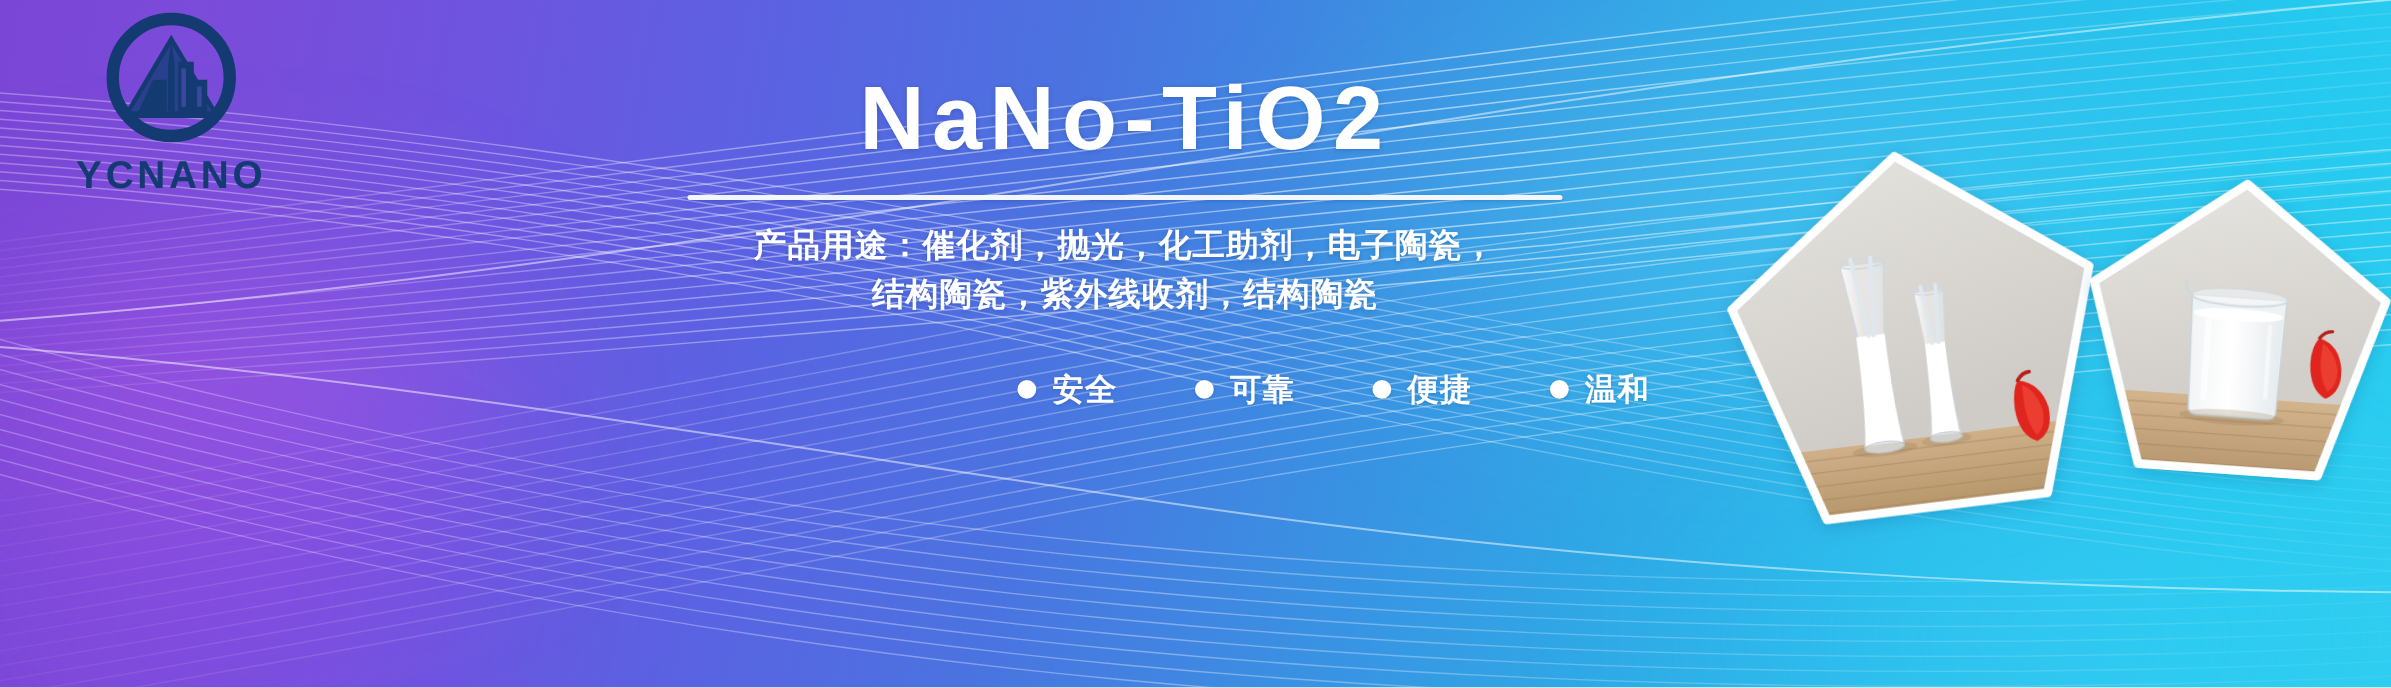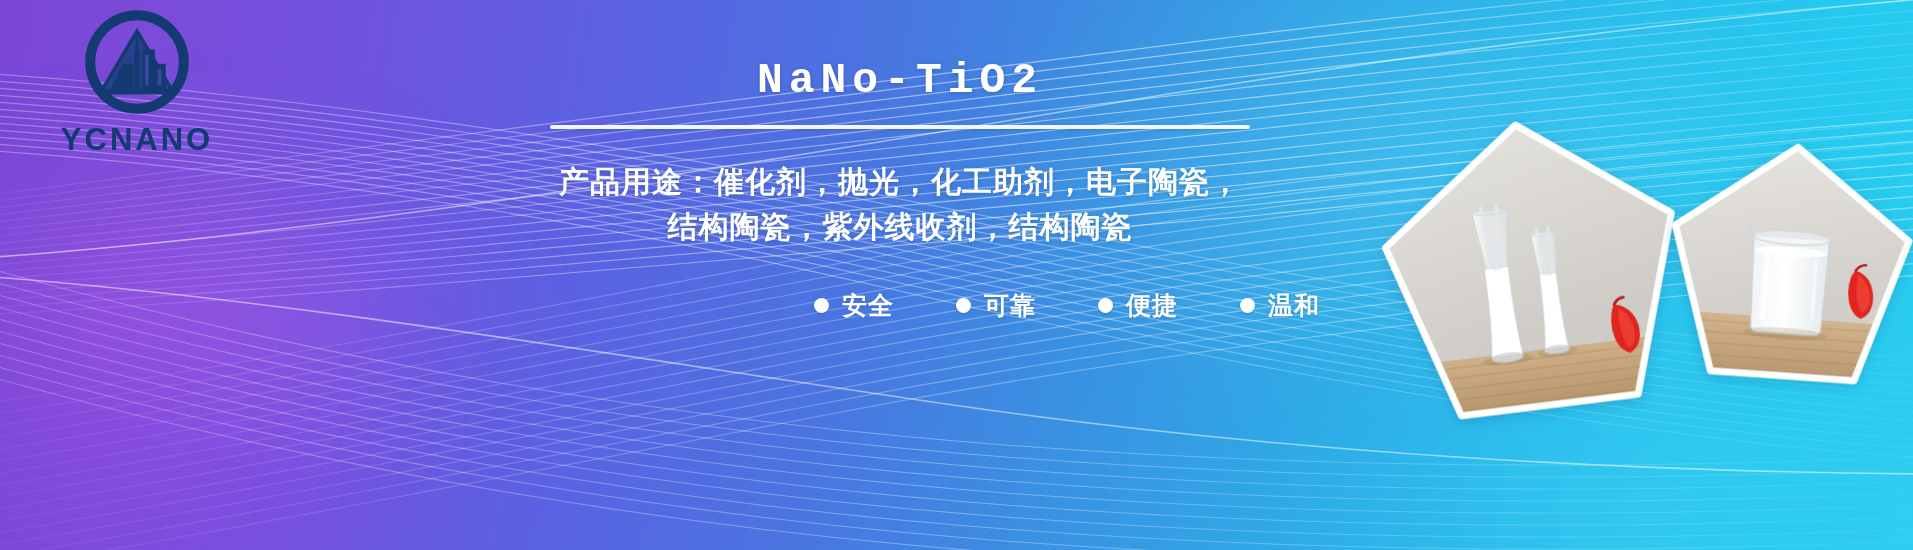--- a/index.html
+++ b/index.html
@@ -61,38 +61,38 @@
 
   
   .copy{
     position:absolute;
     left:480px; top:58px;
     width:840px;
     text-align:center;
     color:#ffffff;
   }
   .title{
-    font-size:43px;
+    font-size:72px;
     font-weight:700;
     letter-spacing:6px;
     line-height:1.05;
     color:#ffffff;
     text-shadow:0 1px 4px rgba(20,50,120,.28);
-    font-family:Liberation Mono, monospace;
+    font-family:Liberation Sans, sans-serif;
   }
   .rule{
     margin:22px auto 0 auto;
     width:700px; height:4px;
     background:#f2f7ff;
     border-radius:2px;
     box-shadow:0 1px 3px rgba(20,60,140,.25);
   }
   .subtitle{
-    margin-top:30px;
-    font-size:30px;
+    margin-top:17px;
+    font-size:26px;
     font-weight:700;
     line-height:1.5;
     letter-spacing:1px;
     color:#ffffff;
     text-shadow:0 1px 4px rgba(20,50,120,.28);
   }
   .features{
     margin-top:40px;
     display:flex;
     justify-content:flex-end;

